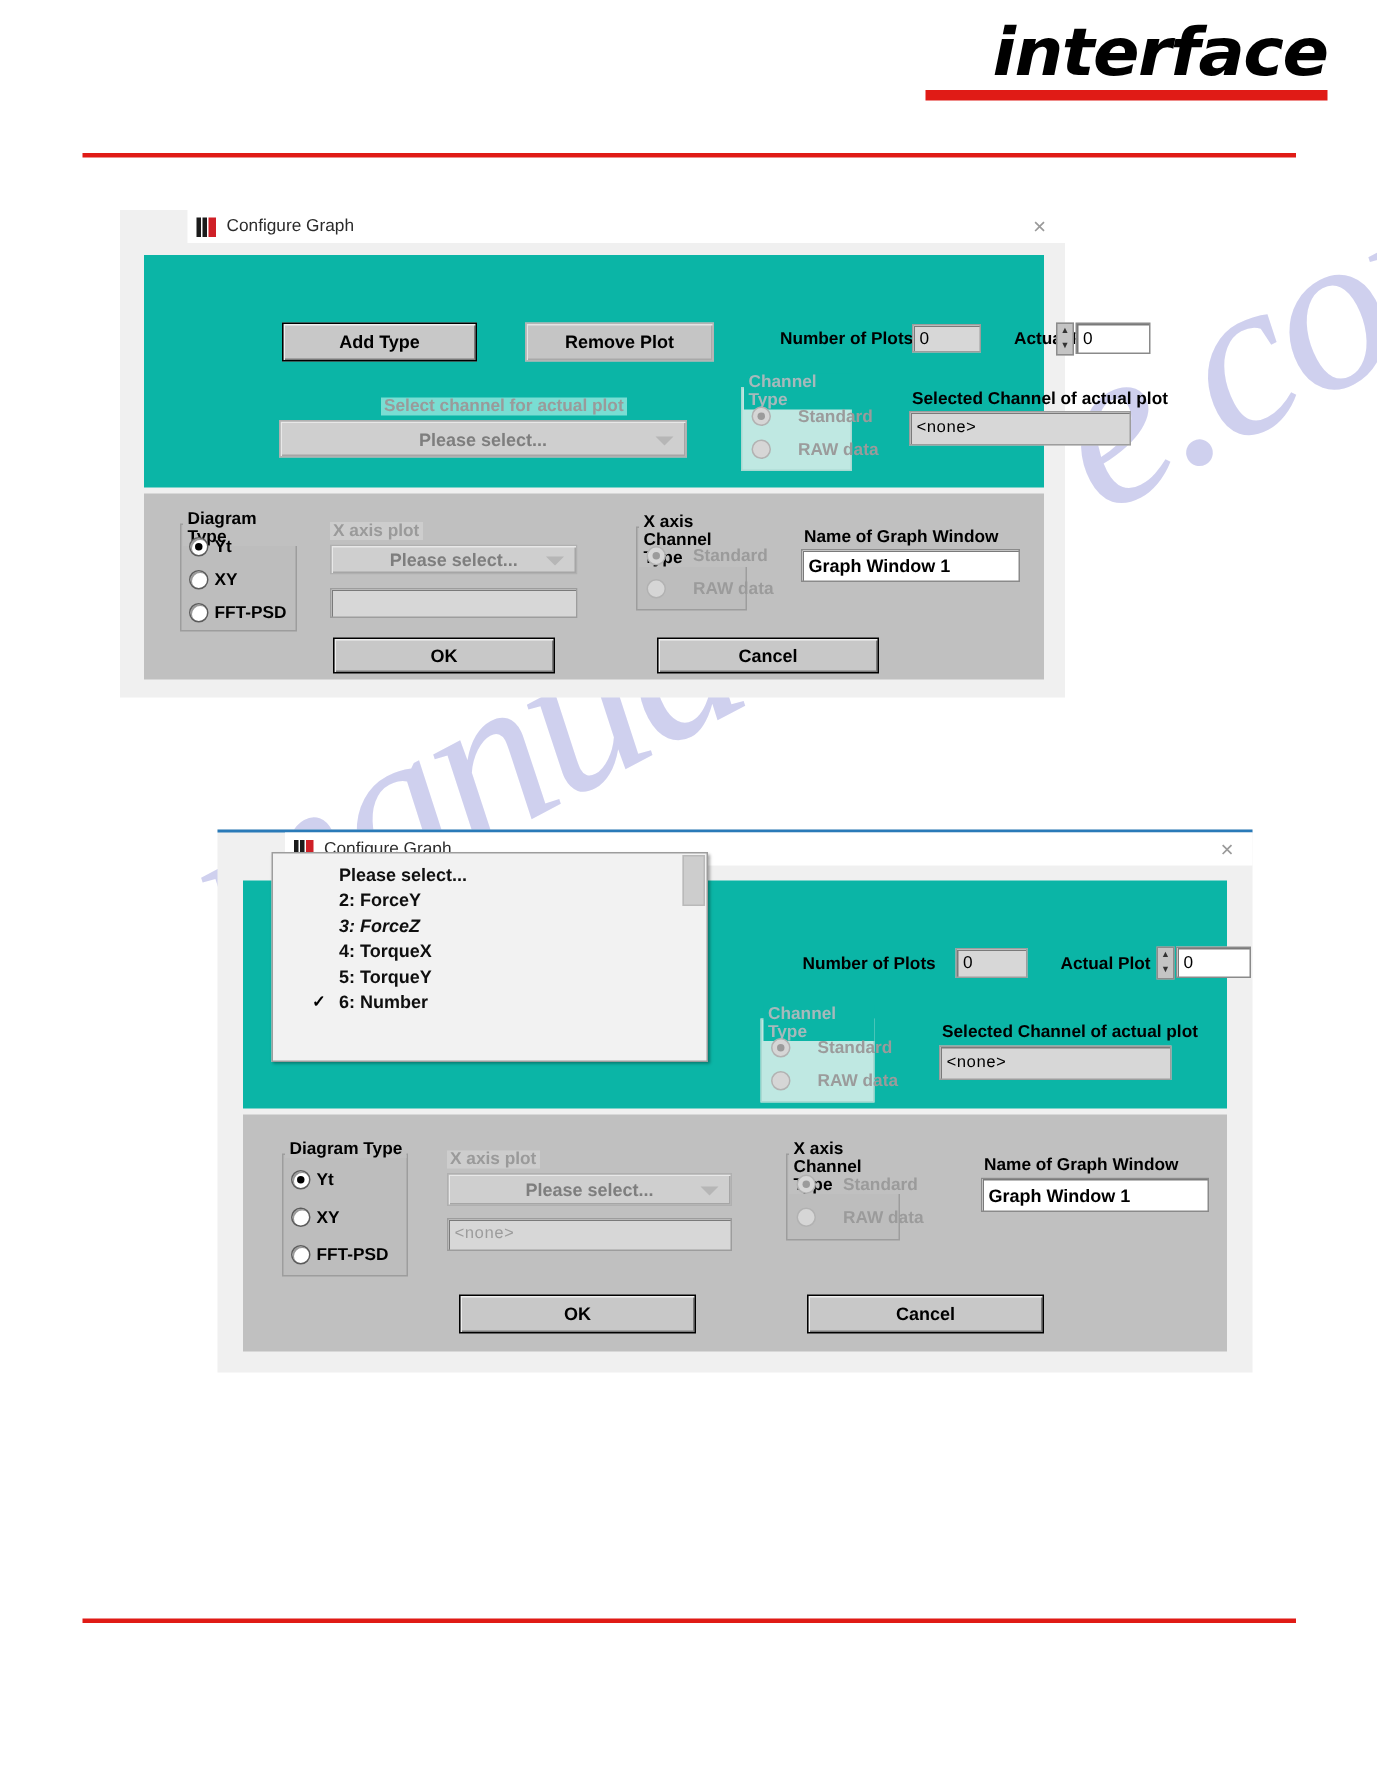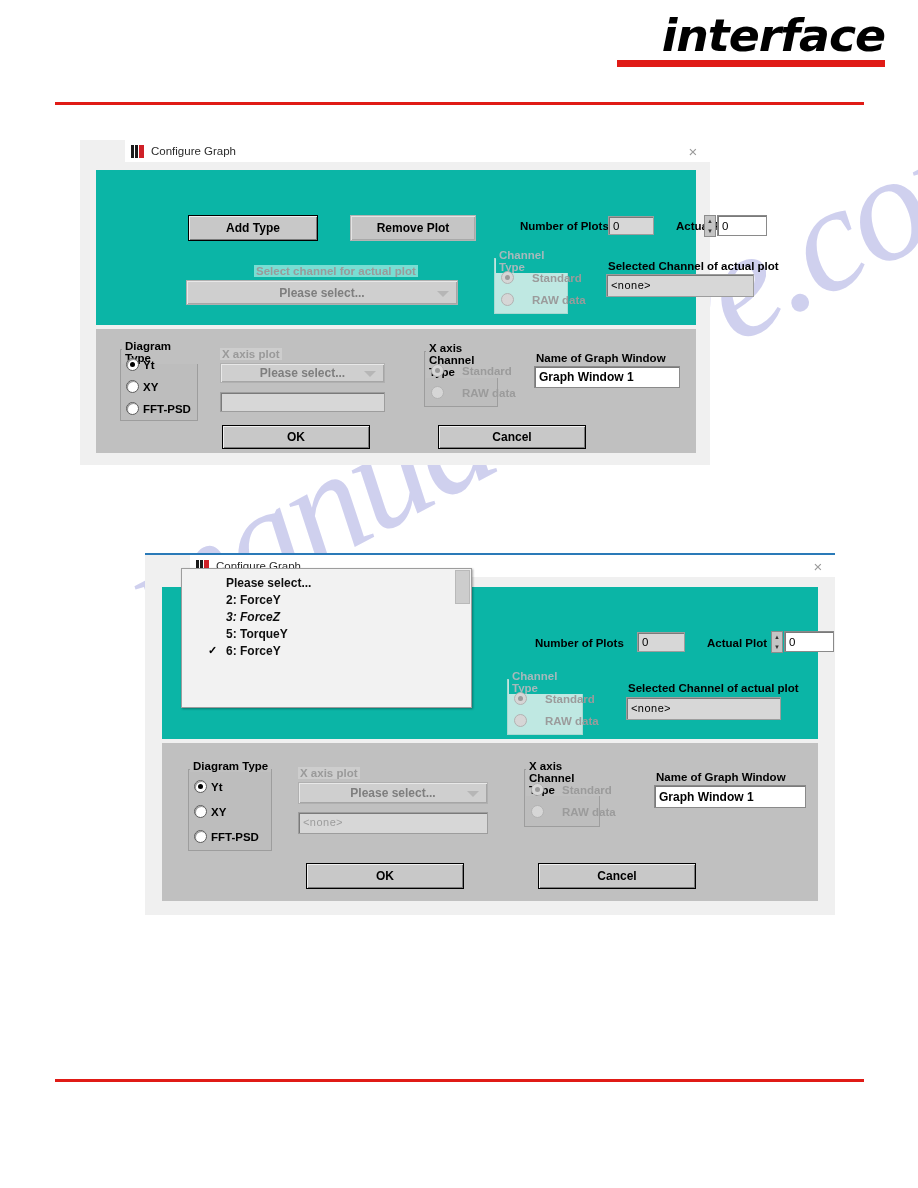--- a/index.html
+++ b/index.html
@@ -347,23 +347,26 @@
         <div class="item" style="margin-top: 5px;">
           <span>Please select...</span>
         </div>
         <div class="item" style="margin-top: 0px;">
           <span>2: ForceY</span>
         </div>
         <div class="item" style="margin-top: 0px; font-style: italic;">
           <span>3: ForceZ</span>
         </div>
         <div class="item" style="margin-top: 0px;">
+          <span>4: TorqueX</span>
+        </div>
+        <div class="item" style="margin-top: 0px;">
           <span>5: TorqueY</span>
         </div>
         <div class="item" style="margin-top: 0px;">
           <span class="chk">✓</span>
-          <span>6: ForceY</span>
+          <span>6: Number</span>
         </div>
       </div>
     <div class="sbar"></div>
     <div class="sthumb"></div>
   </div>
 </div>
 
 </body></html>

